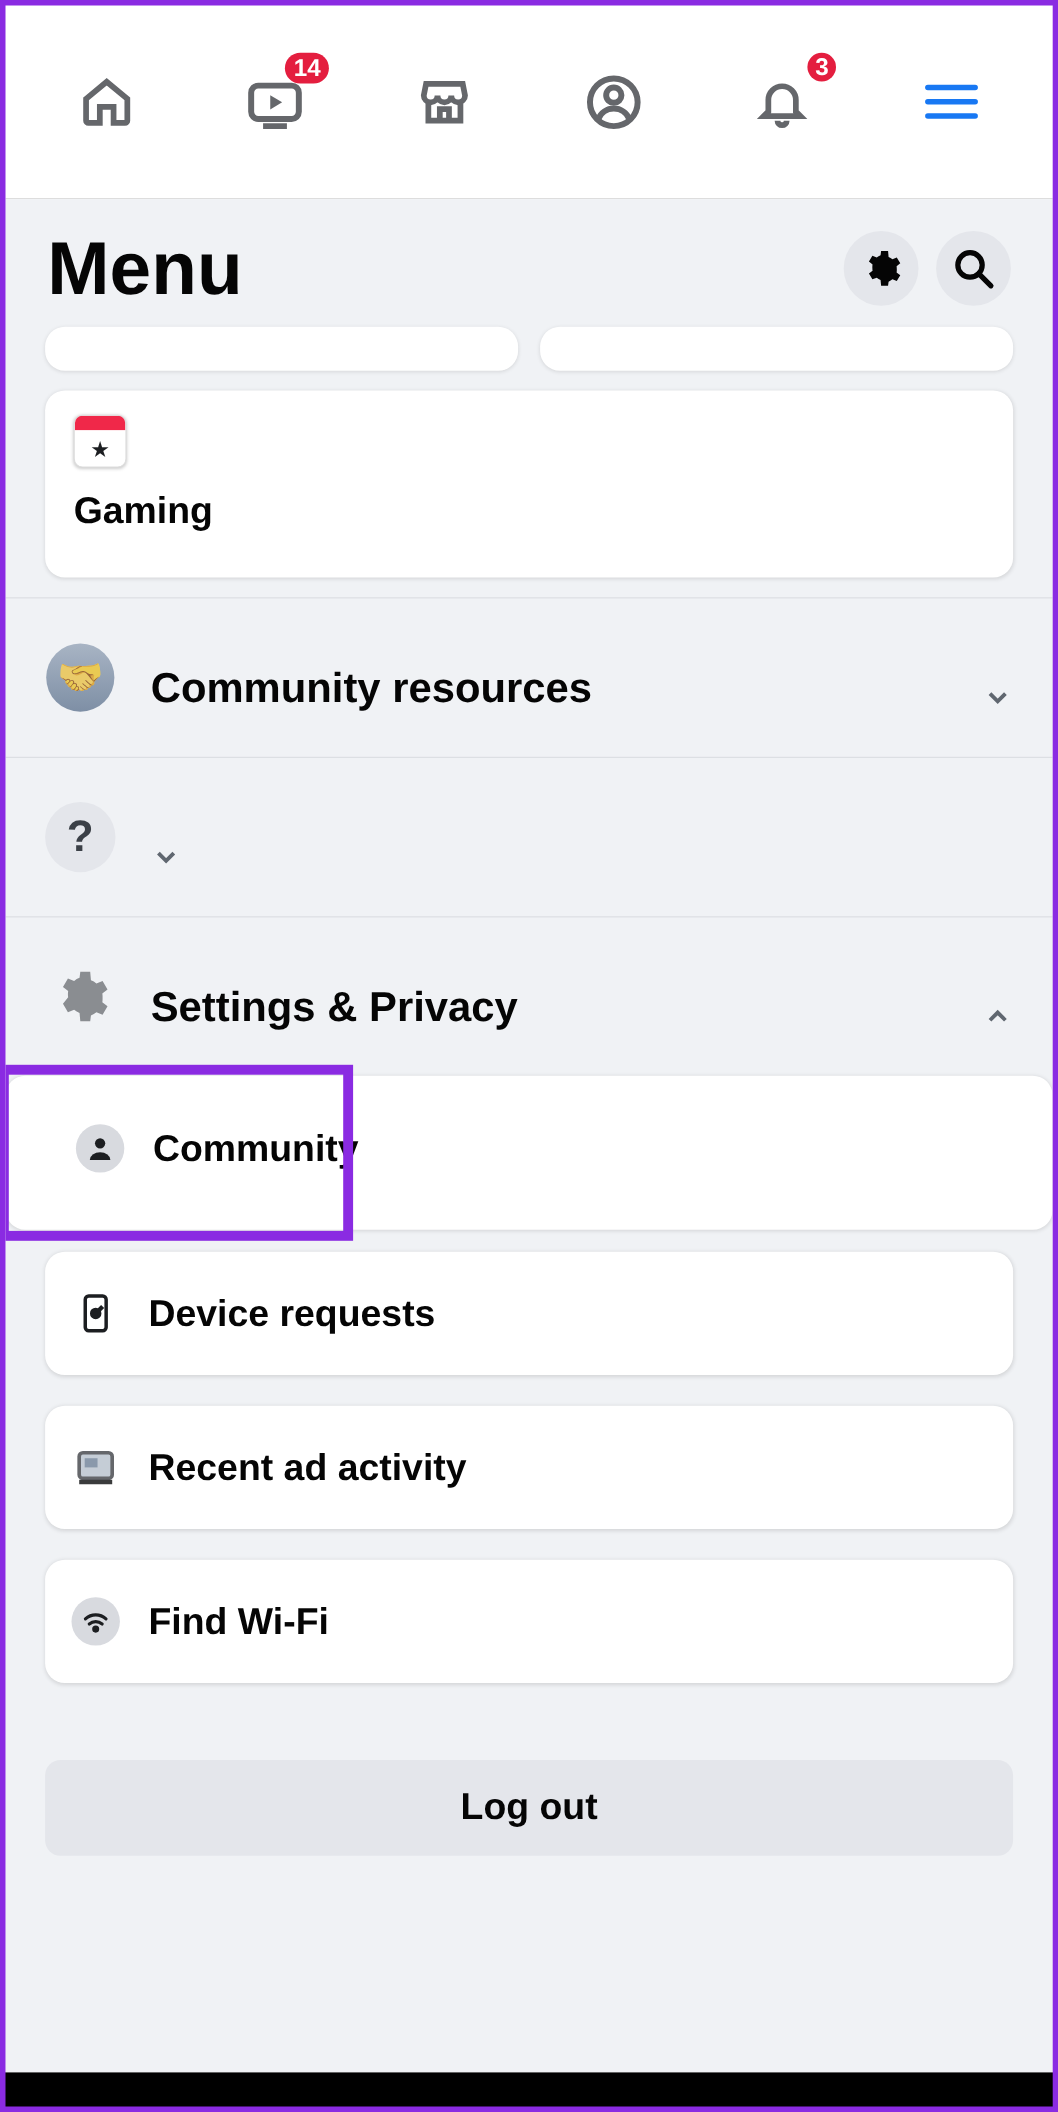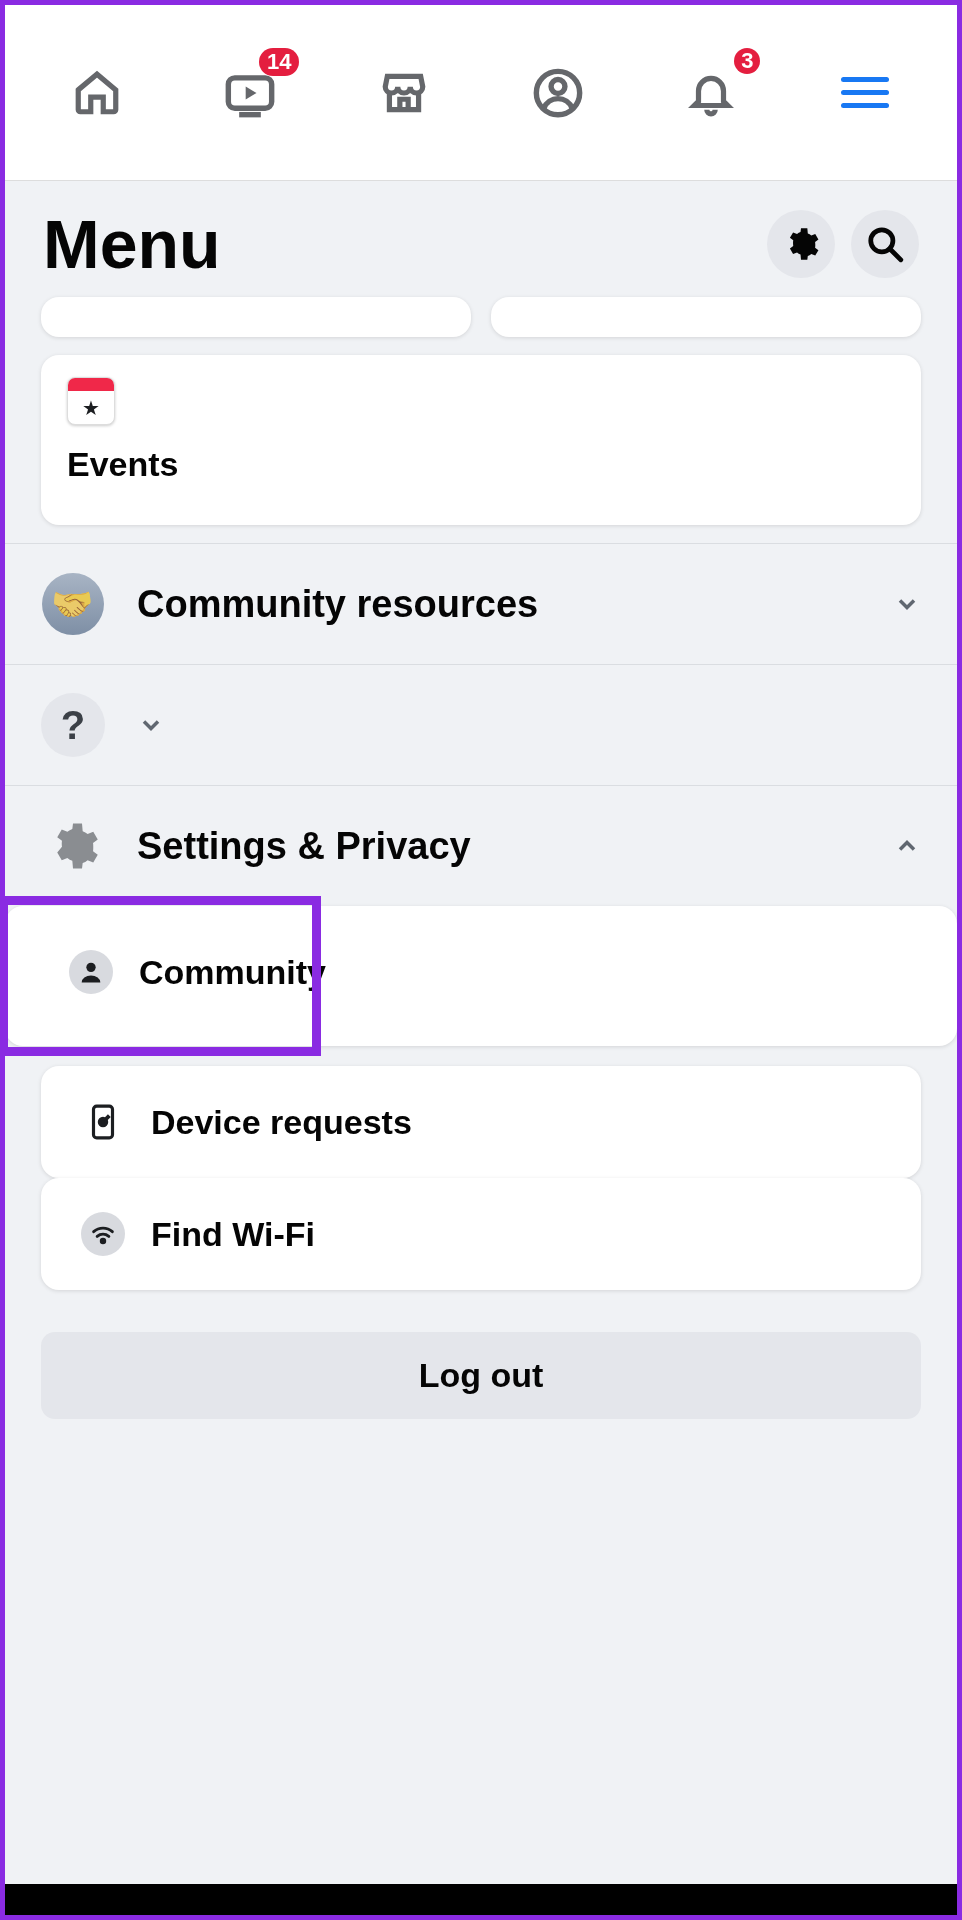--- a/index.html
+++ b/index.html
@@ -223,23 +223,23 @@
       border-radius: 14px;
       padding: 24px;
       font-size: 34px;
       font-weight: 600;
       color: #050505;
       cursor: pointer;
     }
     
     .exp-section {
       border-top: 1px solid #dadde1;
-      padding: 28px 36px;
-      display: flex;
-      align-items: center;
+      padding: 40px 36px;
+      display: flex;
+      align-items: flex-end;
       gap: 32px;
       cursor: pointer;
       background: #f0f2f5;
     }
     .exp-icon {
       width: 64px;
       height: 64px;
       display: flex;
       align-items: center;
       justify-content: center;
@@ -293,25 +293,26 @@
       justify-content: center;
     }
     
     .sub-wrap {
       padding: 0 36px 12px 36px;
     }
     .sub-item {
       background: #fff;
       border-radius: 18px;
       box-shadow: 0 1px 4px rgba(0,0,0,0.12);
-      padding: 34px 40px;
+      padding: 34px 24px;
       display: flex;
       align-items: center;
       gap: 26px;
       cursor: pointer;
+      margin-bottom: 28px;
       position: relative;
     }
     
     .white-slab {
       position: absolute;
       background: #fff;
       border-radius: 18px;
       box-shadow: 0 1px 4px rgba(0,0,0,0.12);
       left: 36px;
       right: 36px;
@@ -425,21 +426,21 @@
         <div class="shortcut-row" style="margin-top:-6px;">
           <div class="shortcut-card clipped"></div>
           <div class="shortcut-card clipped"></div>
         </div>
 
         <div class="shortcut-row">
           <div class="shortcut-card">
             <div class="sc-icon">
                 <div class="events-icon"></div>
               </div>
-            <div class="sc-label">Events</div>
+            <div class="sc-label">Gaming</div>
           </div>
         </div>
 
 
         <div class="exp-section">
           <div class="exp-icon">
               <div class="hands-icon"></div>
             </div>
           <div class="exp-title">Community resources</div>
           <div class="chevron">
@@ -496,20 +497,30 @@
             <div class="sub-icon">
               <svg width="38" height="38" viewBox="0 0 24 24" fill="none" stroke="#1c1e21" stroke-width="2">
                   <rect x="6" y="2" width="12" height="20" rx="2"></rect>
                   <circle cx="12" cy="12" r="2.3" fill="#1c1e21"></circle>
                   <line x1="14" y1="10" x2="16" y2="8" stroke-width="2.5"></line>
                 </svg>
             </div>
             <div class="sub-label">Device requests</div>
           </div>
 
+          <div class="sub-item">
+            <div class="sub-icon">
+              <svg width="40" height="40" viewBox="0 0 24 24" fill="none" stroke="#65676b" stroke-width="2">
+                  <rect x="3" y="4" width="18" height="14" rx="2" fill="#c5cdd6"></rect>
+                  <rect x="6" y="7" width="7" height="5" fill="#8a99ab" stroke="none"></rect>
+                  <line x1="3" y1="20" x2="21" y2="20" stroke="#3a3b3c" stroke-width="2.5"></line>
+                </svg>
+            </div>
+            <div class="sub-label">Recent ad activity</div>
+          </div>
 
           <div class="sub-item">
             <div class="sub-icon">
               <div style="width:44px;height:44px;border-radius:50%;background:#d8dadf;display:flex;align-items:center;justify-content:center;">
                 <svg width="28" height="28" viewBox="0 0 24 24" fill="none" stroke="#1c1e21" stroke-width="2.5" stroke-linecap="round">
                     <path d="M4 10 a12 12 0 0 1 16 0"></path>
                     <path d="M7 14 a8 8 0 0 1 10 0"></path>
                     <circle cx="12" cy="18" r="1.5" fill="#1c1e21"></circle>
                   </svg>
               </div>

